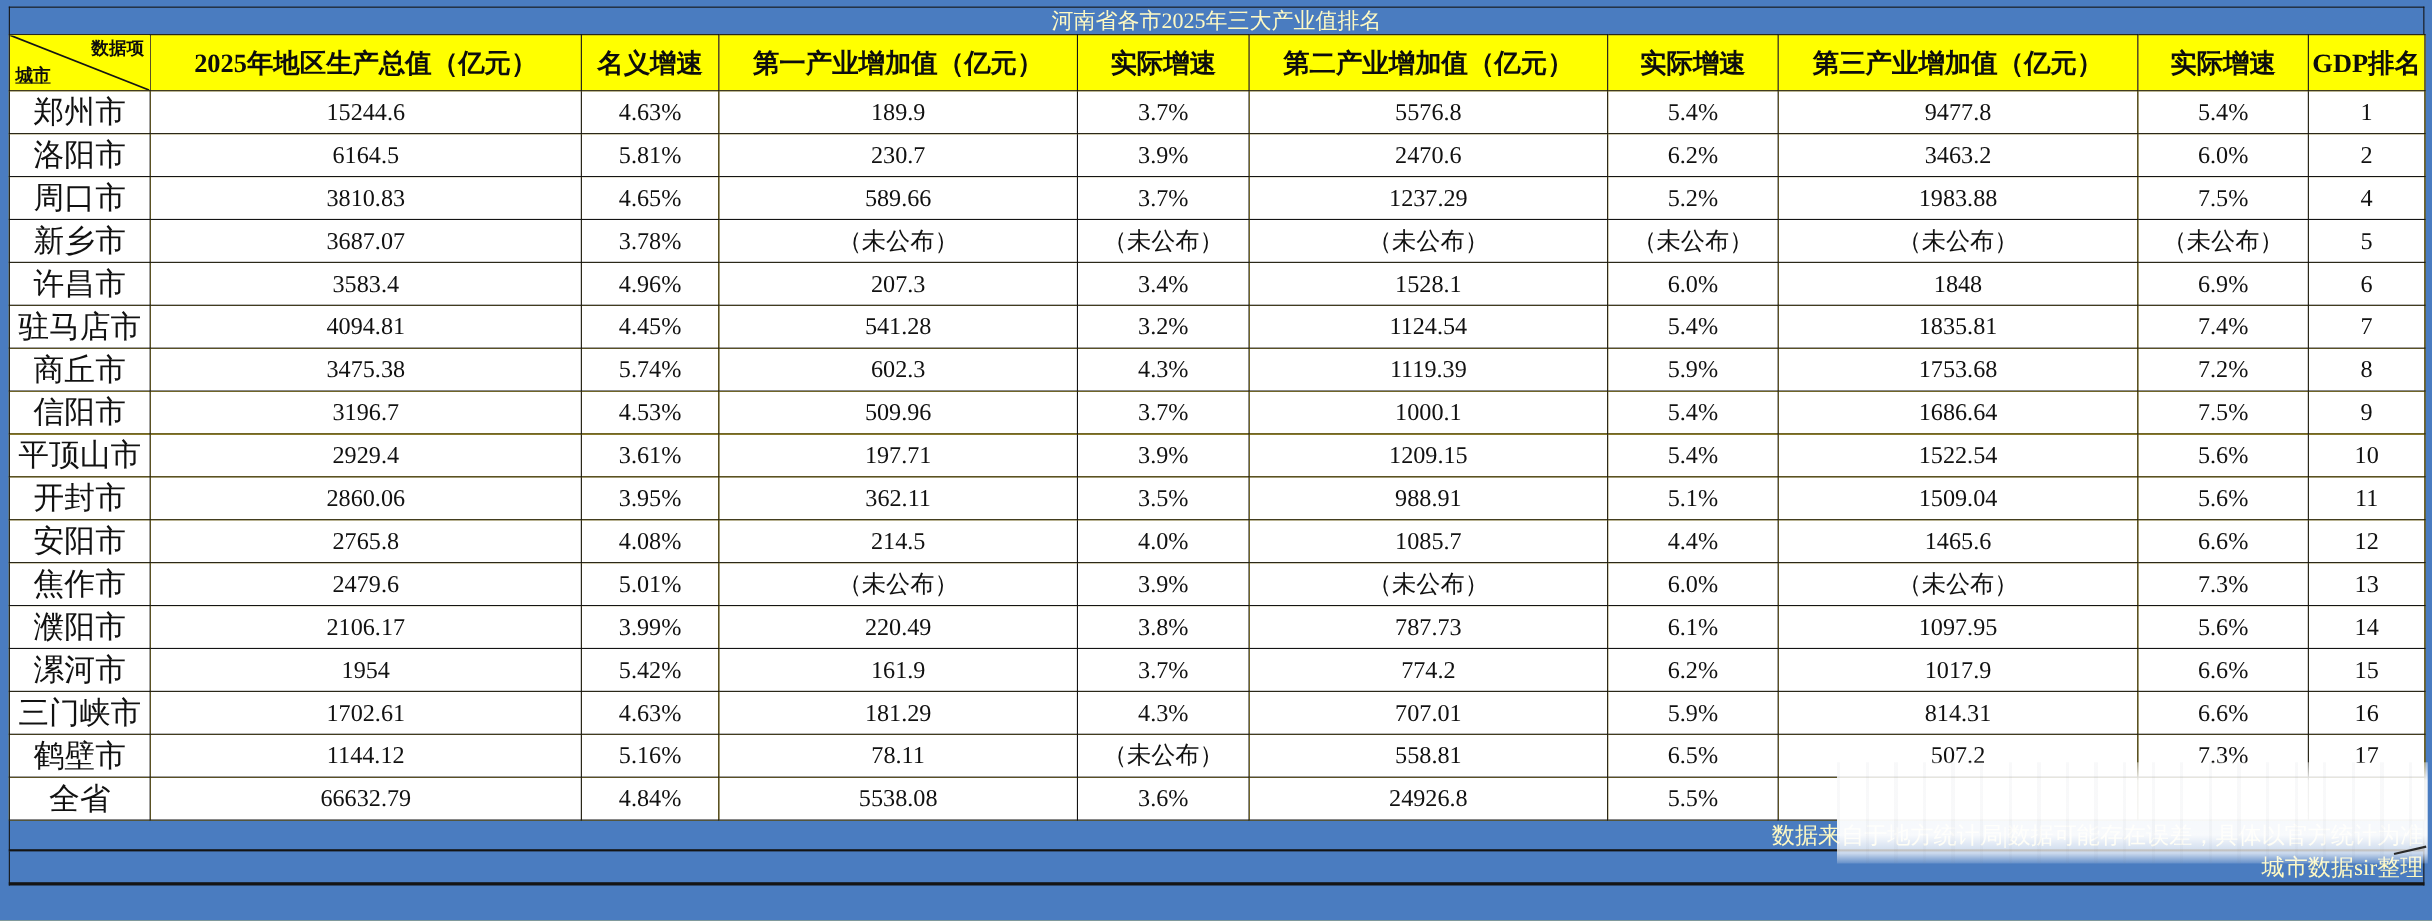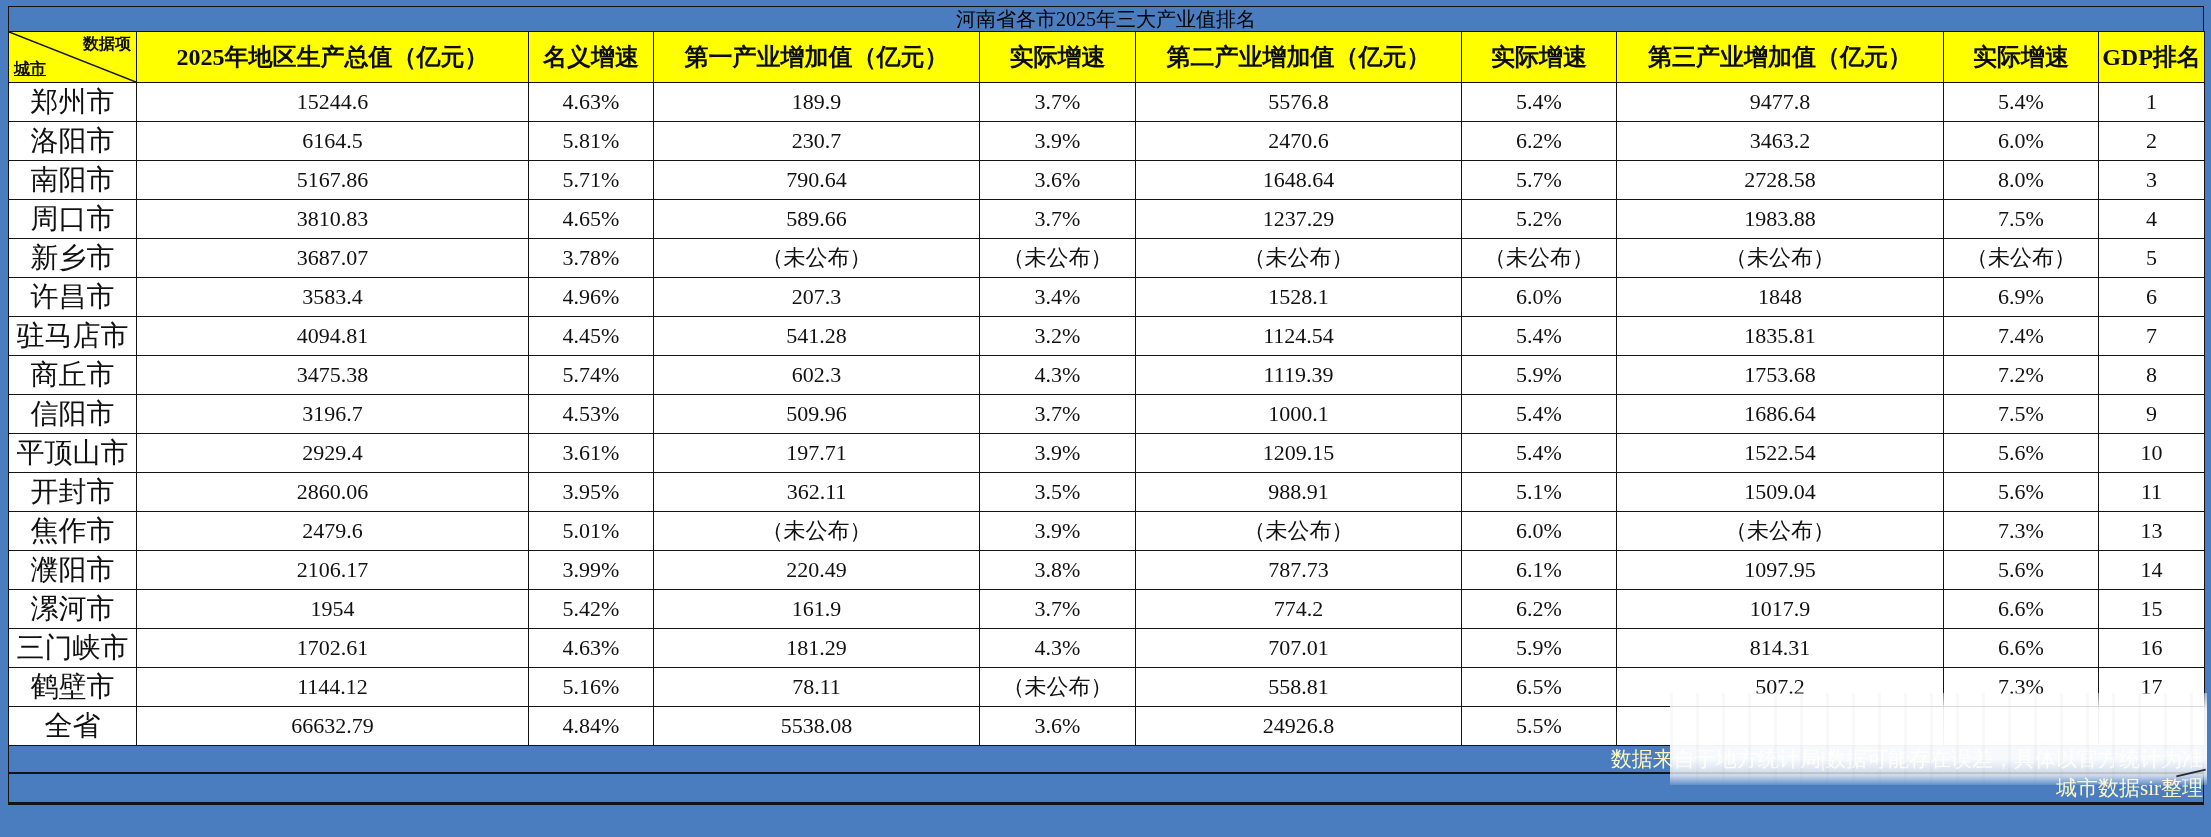--- a/index.html
+++ b/index.html
@@ -5,21 +5,21 @@
   html,body{margin:0;padding:0;}
   body{
     width:2211px;height:837px;position:relative;overflow:hidden;
     background:#4a7cc0;
     font-family:"Liberation Serif","DejaVu Serif",serif;
     color:#111;
   }
   .sheet{position:absolute;left:8px;top:6px;width:2196px;}
   .title{
     height:24px;line-height:24px;text-align:center;font-size:20px;
-    border:1px solid #141414;border-bottom:none;color:#000000;
+    border:1px solid #141414;border-bottom:none;color:#fef9c3;
   }
   table{
     table-layout:fixed;width:2196px;border-collapse:collapse;
     background:#fde047;
   }
   th,td{
     border:1px solid #141414;padding:0;text-align:center;overflow:hidden;
     white-space:nowrap;
   }
   thead th{
@@ -112,32 +112,20 @@
           <td>5.81%</td>
           <td>230.7</td>
           <td>3.9%</td>
           <td>2470.6</td>
           <td>6.2%</td>
           <td>3463.2</td>
           <td>6.0%</td>
           <td>2</td>
         </tr>
         <tr>
-          <td class="city">南阳市</td>
-          <td>5167.86</td>
-          <td>5.71%</td>
-          <td>790.64</td>
-          <td>3.6%</td>
-          <td>1648.64</td>
-          <td>5.7%</td>
-          <td>2728.58</td>
-          <td>8.0%</td>
-          <td>3</td>
-        </tr>
-        <tr>
           <td class="city">周口市</td>
           <td>3810.83</td>
           <td>4.65%</td>
           <td>589.66</td>
           <td>3.7%</td>
           <td>1237.29</td>
           <td>5.2%</td>
           <td>1983.88</td>
           <td>7.5%</td>
           <td>4</td>
@@ -220,20 +208,32 @@
           <td>3.95%</td>
           <td>362.11</td>
           <td>3.5%</td>
           <td>988.91</td>
           <td>5.1%</td>
           <td>1509.04</td>
           <td>5.6%</td>
           <td>11</td>
         </tr>
         <tr>
+          <td class="city">安阳市</td>
+          <td>2765.8</td>
+          <td>4.08%</td>
+          <td>214.5</td>
+          <td>4.0%</td>
+          <td>1085.7</td>
+          <td>4.4%</td>
+          <td>1465.6</td>
+          <td>6.6%</td>
+          <td>12</td>
+        </tr>
+        <tr>
           <td class="city">焦作市</td>
           <td>2479.6</td>
           <td>5.01%</td>
           <td>（未公布）</td>
           <td>3.9%</td>
           <td>（未公布）</td>
           <td>6.0%</td>
           <td>（未公布）</td>
           <td>7.3%</td>
           <td>13</td>

